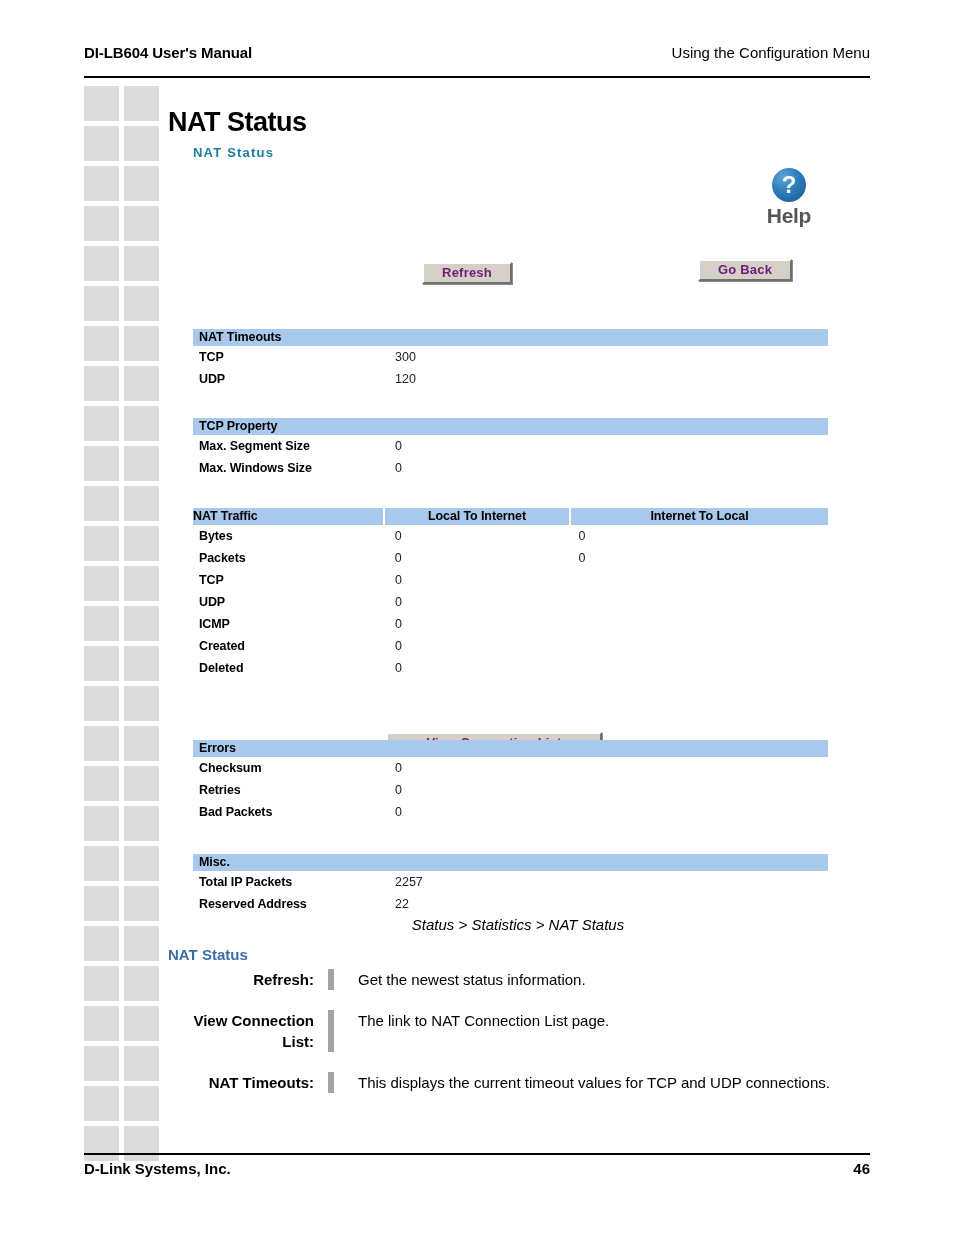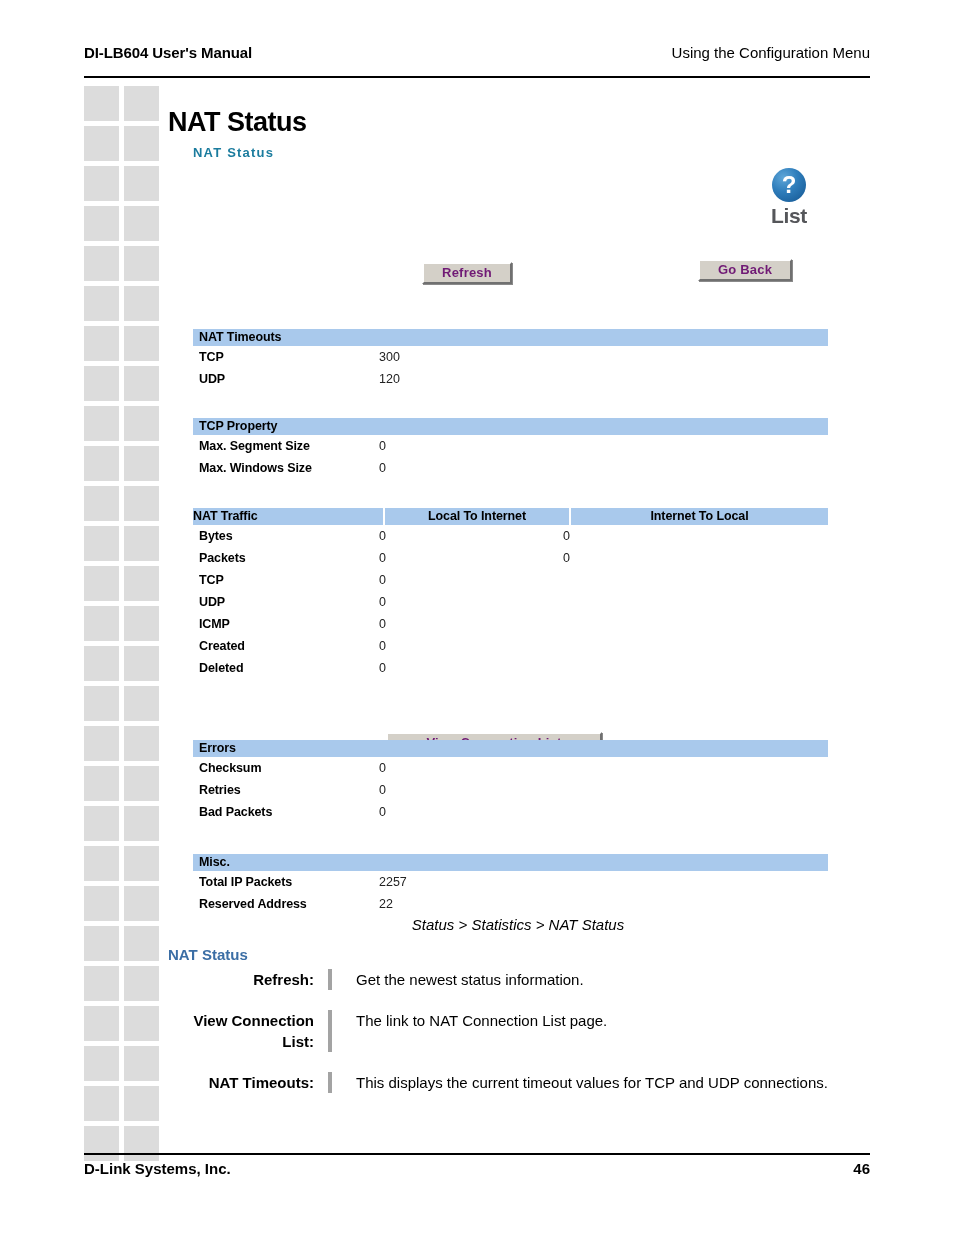--- a/index.html
+++ b/index.html
@@ -200,20 +200,21 @@
     width: 186px;
     padding-left: 6px;
     font-weight: bold;
     box-sizing: border-box;
     letter-spacing: -0.1px;
   }
   .row .val {
     width: 184px;
     box-sizing: border-box;
     color: #222;
+    margin-left: 16px;
   }
   .row .val2 {
     width: 250px;
     box-sizing: border-box;
     color: #222;
   }
 
   #tbl-timeouts  { top: 215px; }
   #tbl-tcpprop   { top: 304px; }
   #tbl-traffic   { top: 394px; }
@@ -253,21 +254,21 @@
     text-align: right;
     font-size: 15px;
     font-weight: bold;
     padding-right: 14px;
     box-sizing: border-box;
     line-height: 21px;
   }
   .desc-def {
     width: 528px;
     box-sizing: border-box;
-    border-left: 4px solid #a3a3a3;
+    border-left: 6px solid #a3a3a3;
     padding-left: 24px;
     font-size: 15px;
     line-height: 21px;
     text-align: justify;
   }
 
   
   #footer-rule {
     position: absolute;
     left: 84px;
@@ -362,21 +363,21 @@
     <div class="deco-sq" style="left: 40px; top: 1040px; background: rgb(220, 220, 220);"></div>
   </div>
 
 <div id="ui-shot">
 
   <div id="main-title">NAT Status</div>
   <div id="sub-title">NAT Status</div>
 
   <div id="help-block">
     <div id="help-icon">?</div>
-    <div id="help-label">List</div>
+    <div id="help-label">Help</div>
   </div>
 
   <div class="btn95" id="btn-refresh">Refresh</div>
   <div class="btn95" id="btn-goback">Go Back</div>
   <div class="btn95" id="btn-viewconn">View Connection List</div>
 
   <div class="tbl" id="tbl-timeouts">
     <div class="sect-head">NAT Timeouts</div>
     <div class="row">
       <div class="lbl">TCP</div>

